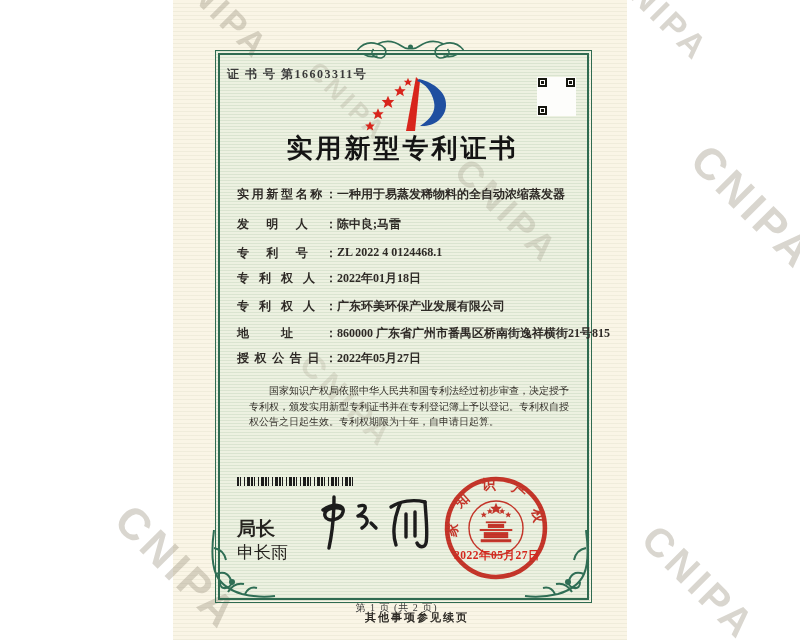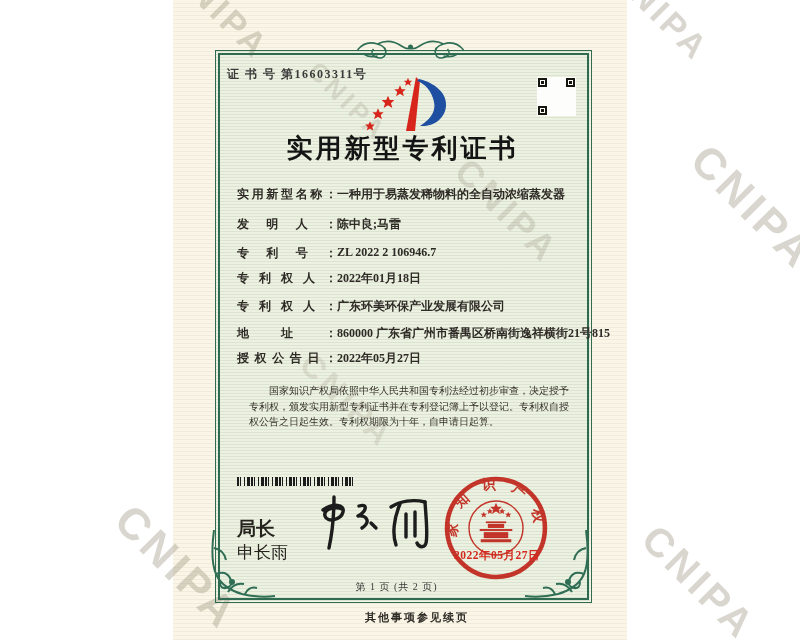--- a/index.html
+++ b/index.html
@@ -46,21 +46,21 @@
   .legal{left:64px;top:371px;width:344px;font-size:10px;line-height:15.5px;color:#34302a;text-align:justify;}
   .legal p{margin:12px;text-indent:2em;}
   .barcode{left:64px;top:477px;width:117px;height:9px;
       background-image:repeating-linear-gradient(90deg,#1c1c1c 0 2px,transparent 2px 3px,#1c1c1c 3px 4px,transparent 4px 7px,#1c1c1c 7px 8px,transparent 8px 10px,#1c1c1c 10px 13px,transparent 13px 14px);}
   .dir-title{left:64px;top:516px;font-size:19px;font-weight:600;color:#26231f;}
   .dir-name{left:64px;top:541px;font-size:17px;font-weight:400;color:#26231f;}
   .sig{left:132px;top:490px;width:140px;height:70px;}
   .seal{left:270px;top:475px;width:106px;height:106px;z-index:5;mix-blend-mode:multiply;opacity:0.92;}
   .seal-date{left:254px;top:548px;width:140px;text-align:center;font-size:11.5px;font-weight:700;
              color:#d5281e;letter-spacing:0.5px;z-index:6;}
-  .page-num{left:42px;top:580px;width:363px;text-align:center;font-size:10px;color:#3a3a3a;letter-spacing:1px;}
+  .page-num{left:42px;top:601px;width:363px;text-align:center;font-size:10px;color:#3a3a3a;letter-spacing:1px;}
   .note{left:0;top:610px;width:488px;text-align:center;font-size:11px;font-weight:600;color:#2e2b26;letter-spacing:2px;}
   
   .orn{position:absolute;z-index:4;pointer-events:none;}
   .dragon{left:180px;top:36px;}
   .fl-bl{left:34px;top:530px;}
   .fl-br{left:348px;top:530px;transform:scaleX(-1);}
 </style>
 </head>
 <body>
 
@@ -142,21 +142,21 @@
 
     <div class="cz title">实用新型专利证书</div>
 
     <div class="cz row r2">
       <span class="lab">发明人：</span><span class="val">陈中良;马雷</span>
     </div>
     <div class="cz row r1">
       <span class="lab">实用新型名称：</span><span class="val">一种用于易蒸发稀物料的全自动浓缩蒸发器</span>
     </div>
     <div class="cz row r3">
-      <span class="lab">专利号：</span><span class="val">ZL 2022 2 106946.7</span>
+      <span class="lab">专利号：</span><span class="val">ZL 2022 4 0124468.1</span>
     </div>
     <div class="cz row r4">
       <span class="lab">专利权人：</span><span class="val">2022年01月18日</span>
     </div>
     <div class="cz row r5">
       <span class="lab">专利权人：</span><span class="val">广东环美环保产业发展有限公司</span>
     </div>
     <div class="cz row r6">
       <span class="lab">地址：</span><span class="val">860000 广东省广州市番禺区桥南街逸祥横街21号815</span>
     </div>

